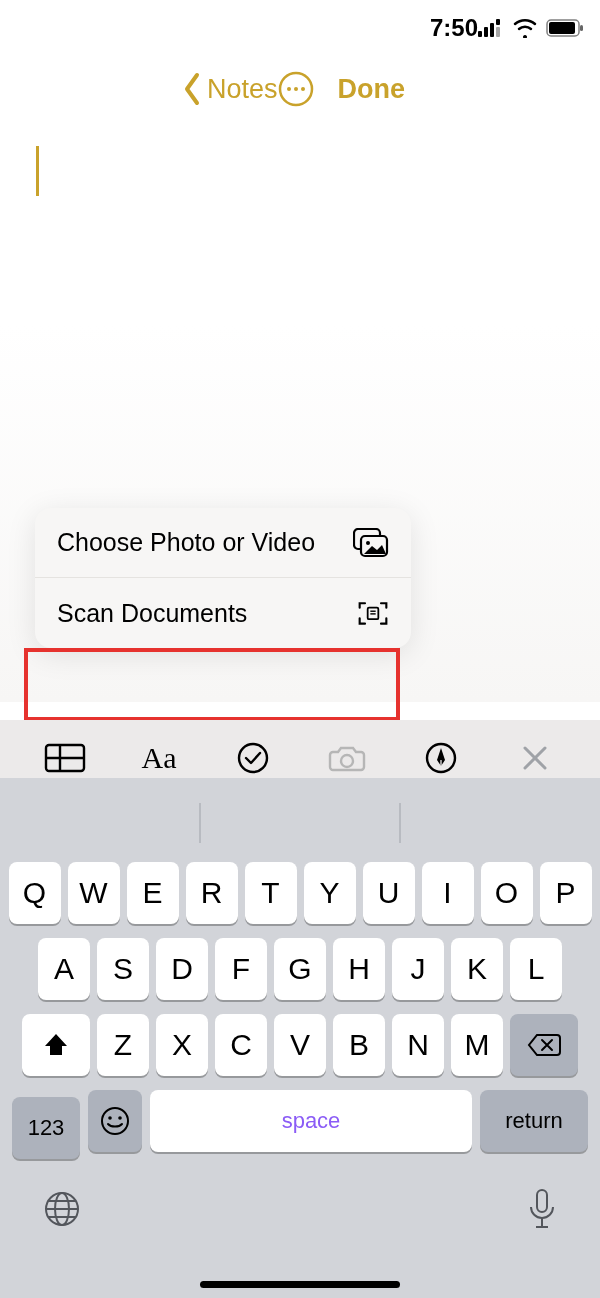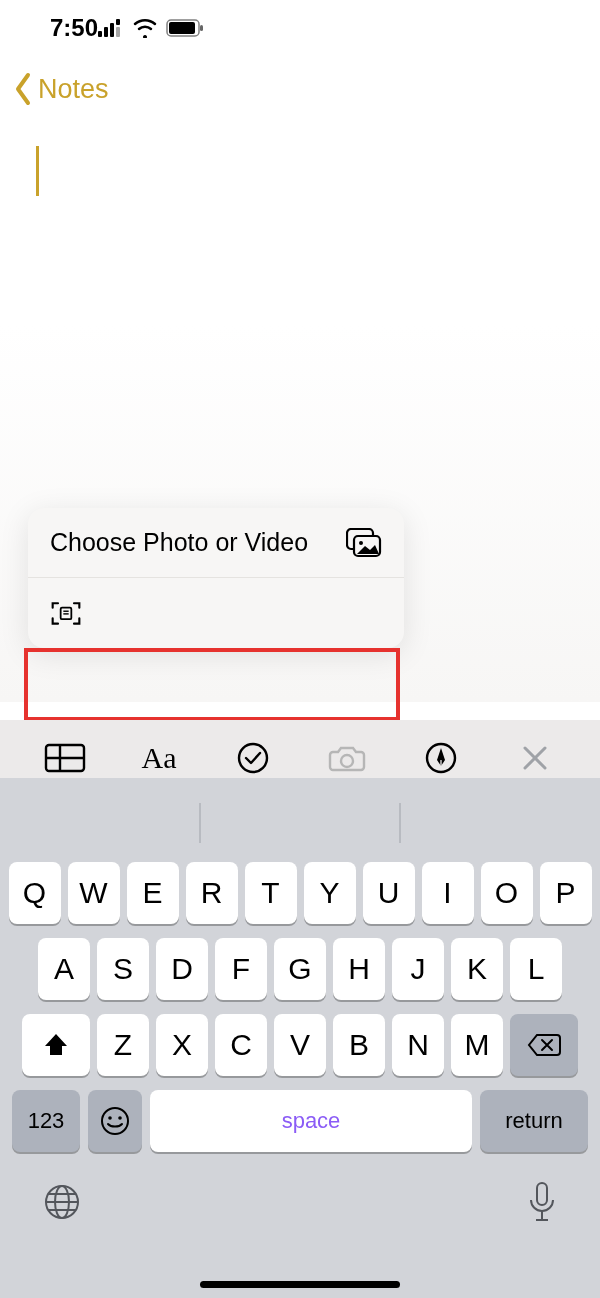--- a/index.html
+++ b/index.html
@@ -13,39 +13,39 @@
       width: 600px;
       height: 1298px;
       background: #ffffff;
       position: relative;
       overflow: hidden;
     }
     
     .status-bar {
       height: 56px;
       display: flex;
-      justify-content: flex-start;
-      align-items: center;
-      padding: 0 36px 0 50px;
+      justify-content: flex-end;
+      align-items: center;
+      padding: 0 16px 0 50px;
     }
     .status-time {
       font-size: 24px;
       font-weight: 600;
       color: #000;
     }
     .status-right {
       display: flex;
       align-items: center;
       gap: 8px;
     }
     
     .nav-bar {
       height: 66px;
       display: flex;
-      justify-content: space-between;
+      justify-content: center;
       align-items: center;
       padding: 0 26px 0 14px;
     }
     .nav-left {
       display: flex;
       align-items: center;
       gap: 4px;
       color: #c9a22b;
     }
     .nav-back-chevron {
@@ -79,21 +79,21 @@
       background: linear-gradient(to bottom, #ffffff 0%, #ffffff 35%, #f7f6f5 100%);
     }
     .cursor {
       width: 3px;
       height: 50px;
       background: #c9a22b;
     }
     
     .popup {
       position: absolute;
-      left: 28px;
+      left: 35px;
       top: 508px;
       width: 376px;
       background: #f7f6f5;
       border-radius: 16px;
       box-shadow: 0 6px 30px rgba(0,0,0,0.10);
       overflow: visible;
     }
     .popup-item {
       height: 70px;
       display: flex;
@@ -207,20 +207,21 @@
       width: 68px;
       height: 62px;
       background: #adb2bc;
       border-radius: 8px;
       box-shadow: 0 2px 0 rgba(0,0,0,0.28);
       display: flex;
       align-items: center;
       justify-content: center;
       font-size: 22px;
       color: #000;
+      margin-top: 7px;
     }
     .key-emoji {
       width: 54px;
       height: 62px;
       background: #adb2bc;
       border-radius: 8px;
       box-shadow: 0 2px 0 rgba(0,0,0,0.28);
       display: flex;
       align-items: center;
       justify-content: center;
@@ -292,37 +293,47 @@
   </div>
 </div>
 
 <div class="nav-bar">
   <div class="nav-left">
     <svg class="nav-back-chevron" viewBox="0 0 20 34">
       <path d="M14 3 L4 17 L14 31" stroke="#c9a22b" stroke-width="4" fill="none" stroke-linecap="round" stroke-linejoin="round"></path>
     </svg>
     <span class="nav-back-label">Notes</span>
   </div>
+  <div class="nav-right">
+    <svg class="nav-more" viewBox="0 0 36 36">
+      <circle cx="18" cy="18" r="16" stroke="#c9a22b" stroke-width="2.5" fill="none"></circle>
+      <circle cx="11" cy="18" r="2" fill="#c9a22b"></circle>
+      <circle cx="18" cy="18" r="2" fill="#c9a22b"></circle>
+      <circle cx="25" cy="18" r="2" fill="#c9a22b"></circle>
+    </svg>
+    <span class="nav-done">Done</span>
+  </div>
 </div>
 
 <div class="note-area">
   <div class="cursor"></div>
 </div>
 
 <div class="popup">
   <div class="popup-item">
     <span>Choose Photo or Video</span>
     <svg class="popup-icon" viewBox="0 0 36 30">
       <rect x="1" y="1" width="26" height="20" rx="4" stroke="#000" stroke-width="2.2" fill="none"></rect>
       <rect x="8" y="8" width="26" height="20" rx="4" stroke="#000" stroke-width="2.2" fill="#f7f6f5"></rect>
       <circle cx="15" cy="15" r="2" fill="#000"></circle>
       <path d="M11 26 L19 18 L24 22 L29 17 L33 26 Z" fill="#000"></path>
     </svg>
   </div>
   <div class="popup-item">
+    <span>Scan Documents</span>
     <svg class="popup-icon" viewBox="0 0 36 30" style="width:32px;height:32px">
       <path d="M3 9 V4 H9 M27 4 H33 V9 M33 21 V27 H27 M9 27 H3 V21" stroke="#000" stroke-width="2.4" fill="none" stroke-linecap="round"></path>
       <rect x="12" y="9" width="12" height="13" rx="1.5" stroke="#000" stroke-width="2" fill="none"></rect>
       <line x1="15" y1="13" x2="21" y2="13" stroke="#000" stroke-width="1.6"></line>
       <line x1="15" y1="16" x2="21" y2="16" stroke="#000" stroke-width="1.6"></line>
     </svg>
   </div>
 </div>
 
 <div class="highlight-box"></div>

